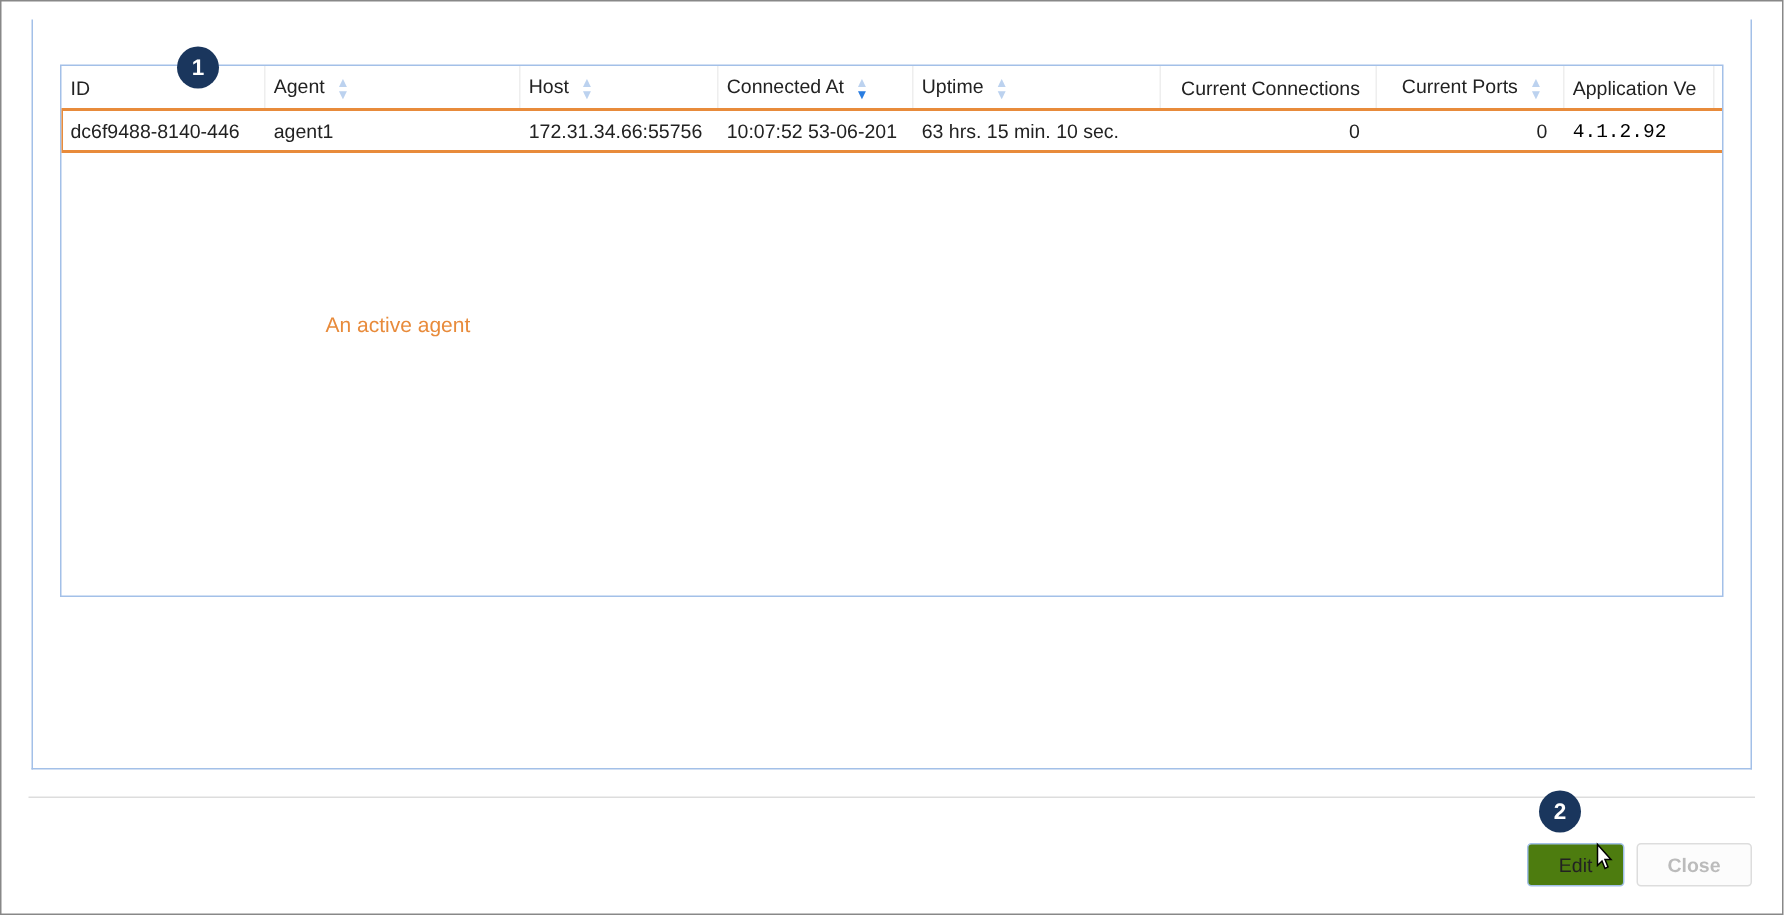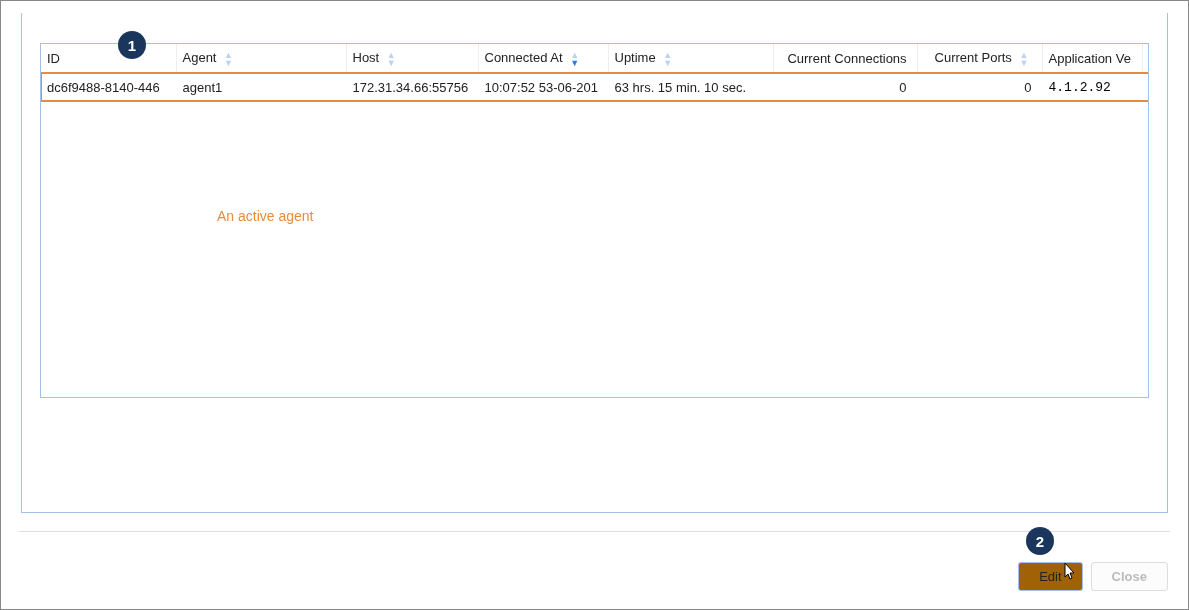--- a/index.html
+++ b/index.html
@@ -140,21 +140,21 @@
     }
     .btn {
       padding: 6px 20px;
       border: 1px solid #a3c0e8;
       border-radius: 3px;
       background: #fff;
       font-size: 13px;
       cursor: pointer;
     }
     .btn.edit {
-      background: #a16207;
+      background: #4d7c0f;
       color: #222;
     }
     .btn.close {
       color: #bbb;
       border-color: #ddd;
       background: #fcfcfc;
       font-weight: bold;
     }
     .divider-line {
       border-top: 1px solid #ddd;

